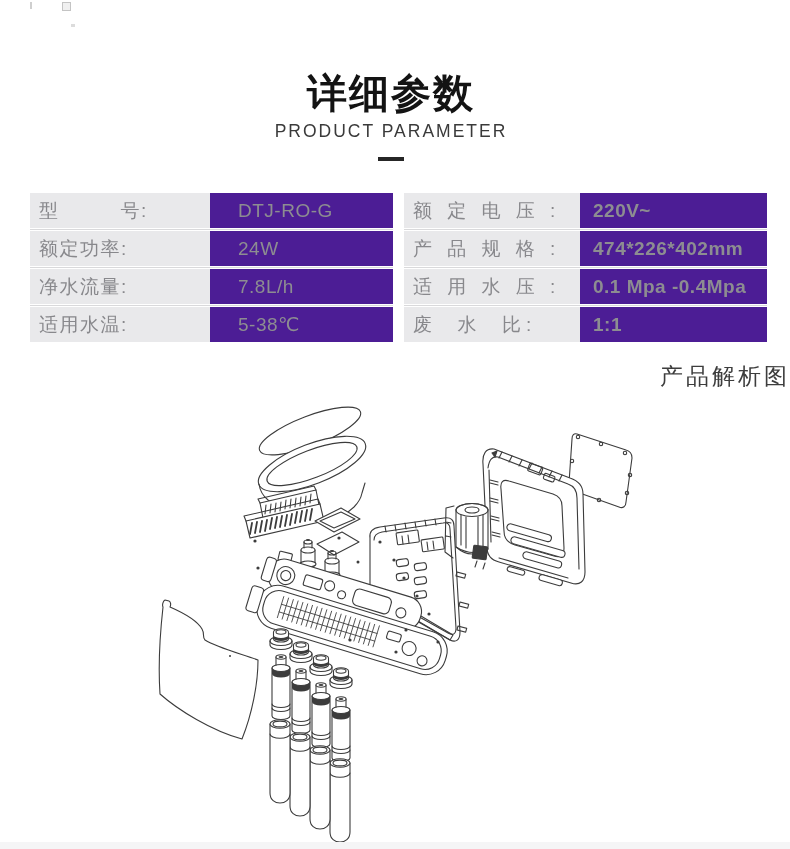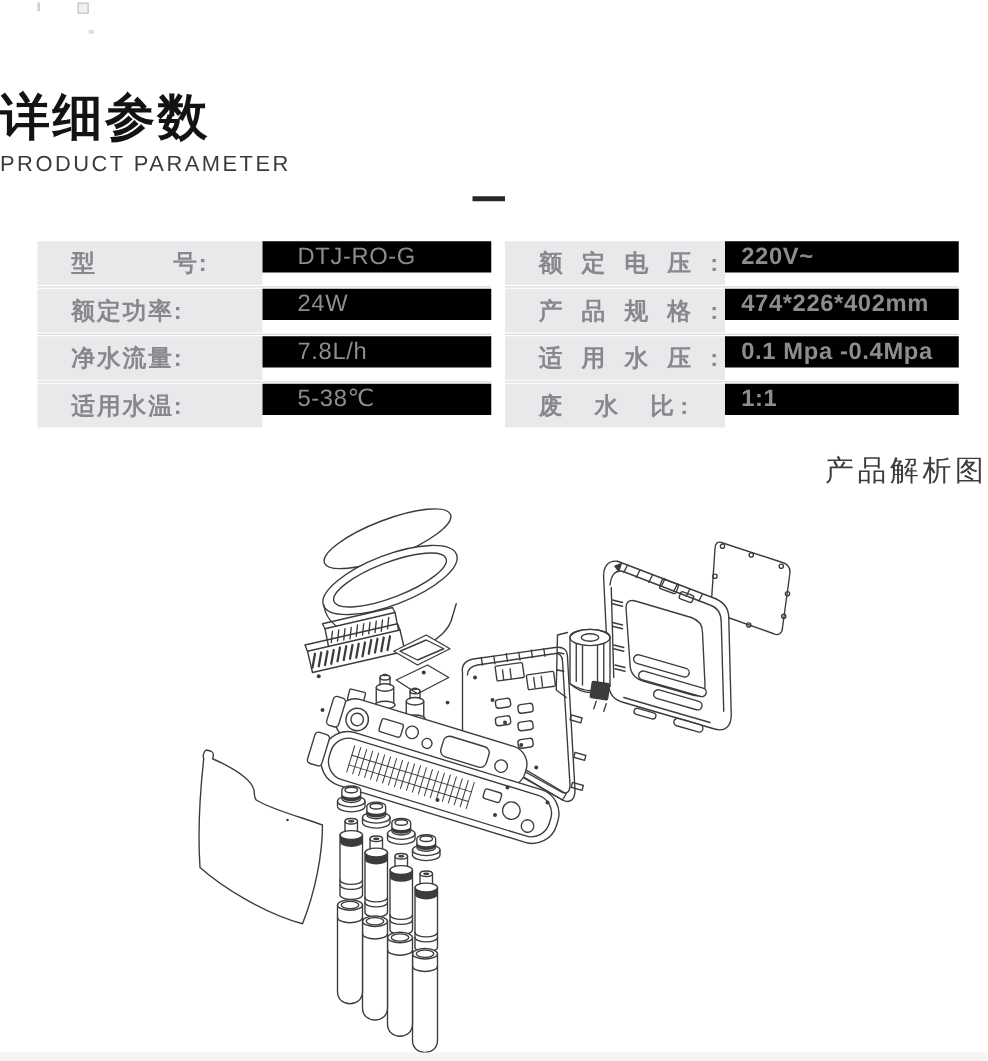--- a/index.html
+++ b/index.html
@@ -7,37 +7,37 @@
     width:790px;height:849px;position:relative;overflow:hidden;
     background:#ffffff;
     font-family:"Liberation Sans","DejaVu Sans",sans-serif;
   }
   
   .artifact{position:absolute;background:#d8d8d8;}
   .artifact.sq{left:62px;top:2px;width:7px;height:7px;background:#f0f0f0;border:1px solid #c4c4c4;}
   .artifact.m1{left:30px;top:2px;width:2px;height:7px;background:#cfcfcf;}
   .artifact.m2{left:71px;top:24px;width:4px;height:3px;background:#dcdcdc;}
 
-  .header{position:absolute;top:66px;left:0;width:782px;}
+  .header{position:absolute;top:66px;left:0;width:782px;text-align:center;}
   .page-title{font-size:40px;font-weight:bold;color:#131313;letter-spacing:2px;}
   .page-subtitle{margin-top:0;font-size:17.5px;color:#3a3a3a;letter-spacing:2px;}
   .title-dash{width:26px;height:4px;background:#262626;margin:15px auto 0 auto;}
 
   .tables{position:absolute;top:193px;left:30px;width:737px;display:flex;justify-content:space-between;}
   .spec-table{width:363px;}
   .spec-row{position:relative;display:flex;height:38px;}
   .spec-row:not(:last-child)::after{
     content:"";position:absolute;left:0;bottom:1px;width:100%;height:1px;background:#d9d9db;
   }
   .spec-label{
     height:35px;background:#e9e9eb;box-sizing:border-box;display:flex;align-items:center;
-    padding-left:27px;font-size:19px;color:#88888c;letter-spacing:1.5px;white-space:pre;font-weight:bold;
+    padding-left:9px;font-size:19px;color:#88888c;letter-spacing:1.5px;white-space:pre;
   }
   .spec-value{
-    flex:1;height:25px;background:#000000;box-sizing:border-box;display:flex;align-items:center;
+    flex:1;height:35px;background:#4c1d95;box-sizing:border-box;display:flex;align-items:center;
     padding-left:28px;font-size:19px;color:#8d8d91;letter-spacing:0.5px;white-space:pre;
   }
   .spec-table.left .spec-label{width:180px;}
   .spec-table.right .spec-label{width:176px;letter-spacing:5px;}
   .spec-table.right .spec-value{padding-left:13px;font-weight:bold;}
 
   .diagram-title{
     position:absolute;top:361px;left:0;width:790px;text-align:right;
     font-size:23px;color:#3d3d3d;letter-spacing:3px;
   }

